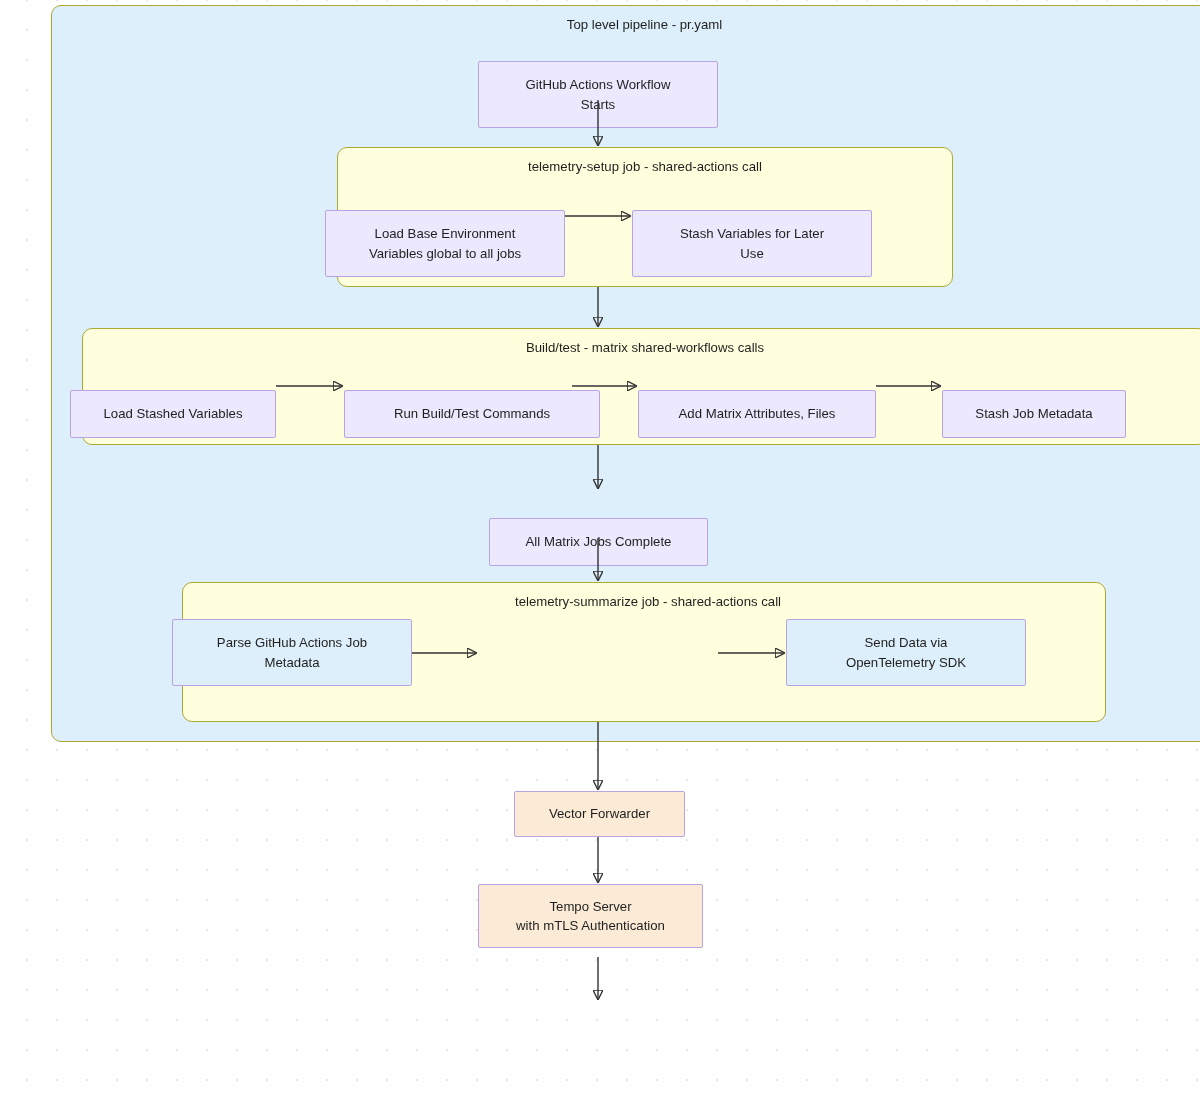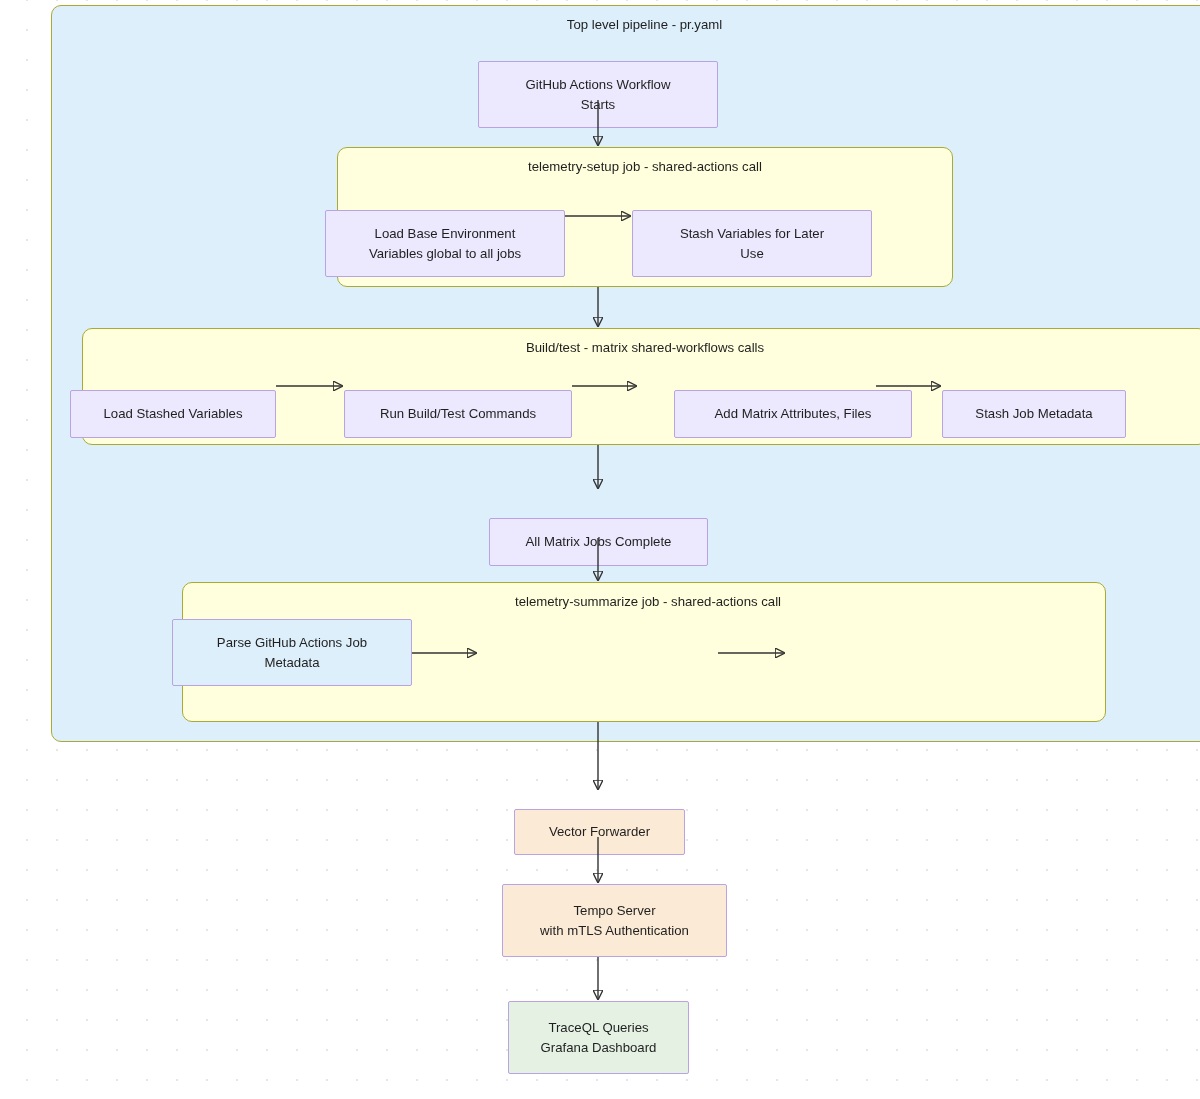--- a/index.html
+++ b/index.html
@@ -101,40 +101,40 @@
 Starts</div>
 
   <div class="node fill-lavender" style="left:325px; top:182px; width:240px; height:67px;">Load Base Environment
 Variables global to all jobs</div>
 
   <div class="node fill-lavender" style="left:632px; top:182px; width:240px; height:67px;">Stash Variables for Later
 Use</div>
 
   <div class="node fill-lavender" style="left:70px; top:362px; width:206px; height:48px;">Load Stashed Variables</div>
 
-  <div class="node fill-lavender" style="left:344px; top:362px; width:228px; height:48px;">Run Build/Test Commands</div>
+  <div class="node fill-lavender" style="left:344px; top:362px; width:256px; height:48px;">Run Build/Test Commands</div>
 
-  <div class="node fill-lavender" style="left:674px; top:362px; width:238px; height:48px;">Add Matrix Attributes, Files</div>
+  <div class="node fill-lavender" style="left:638px; top:362px; width:238px; height:48px;">Add Matrix Attributes, Files</div>
 
   <div class="node fill-lavender" style="left:942px; top:362px; width:184px; height:48px;">Stash Job Metadata</div>
 
   <div class="node fill-lavender" style="left:489px; top:490px; width:219px; height:48px;">All Matrix Jobs Complete</div>
 
   <div class="node fill-blue" style="left:172px; top:619px; width:240px; height:67px;">Parse GitHub Actions Job
 Metadata</div>
 
 
+  <div class="node fill-blue" style="left:786px; top:619px; width:240px; height:67px;">Send Data via
+OpenTelemetry SDK</div>
 
-  <div class="node fill-peach" style="left:514px; top:791px; width:171px; height:46px;margin-top:18px;">Vector Forwarder</div>
+  <div class="node fill-peach" style="left:514px; top:791px; width:171px; height:46px;">Vector Forwarder</div>
 
-  <div class="node fill-peach" style="left:502px; top:884px; width:225px; height:73px;">Tempo Server
+  <div class="node fill-peach" style="left:478px; top:884px; width:225px; height:64px;">Tempo Server
 with mTLS Authentication</div>
 
-  <div class="node fill-green" style="left:508px; top:1001px; width:181px; height:73px;">TraceQL Queries
-Grafana Dashboard</div>
 
   <svg id="edges" viewBox="0 0 1200 1099">
     <defs>
       <marker id="arrow" viewBox="0 0 10 10" refX="9" refY="5" markerWidth="7" markerHeight="7" orient="auto-start-reverse">
         <path d="M 0 0 L 10 5 L 0 10 z" fill="#333333"></path>
       </marker>
     </defs>
 
     <line x1="598" y1="100" x2="598" y2="145" marker-end="url(#arrow)"></line>
 

